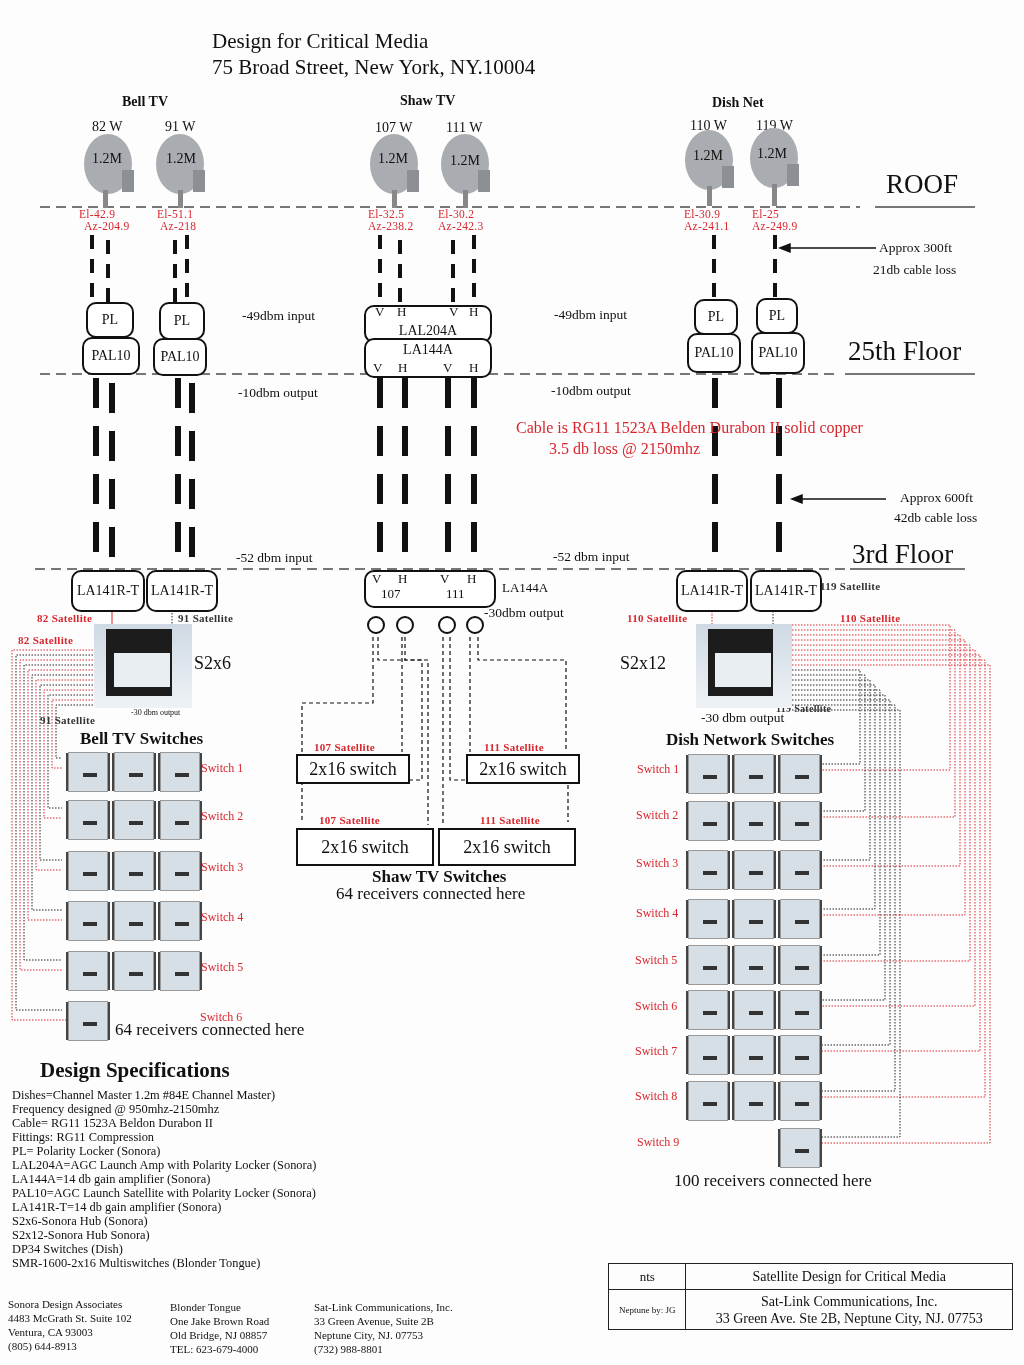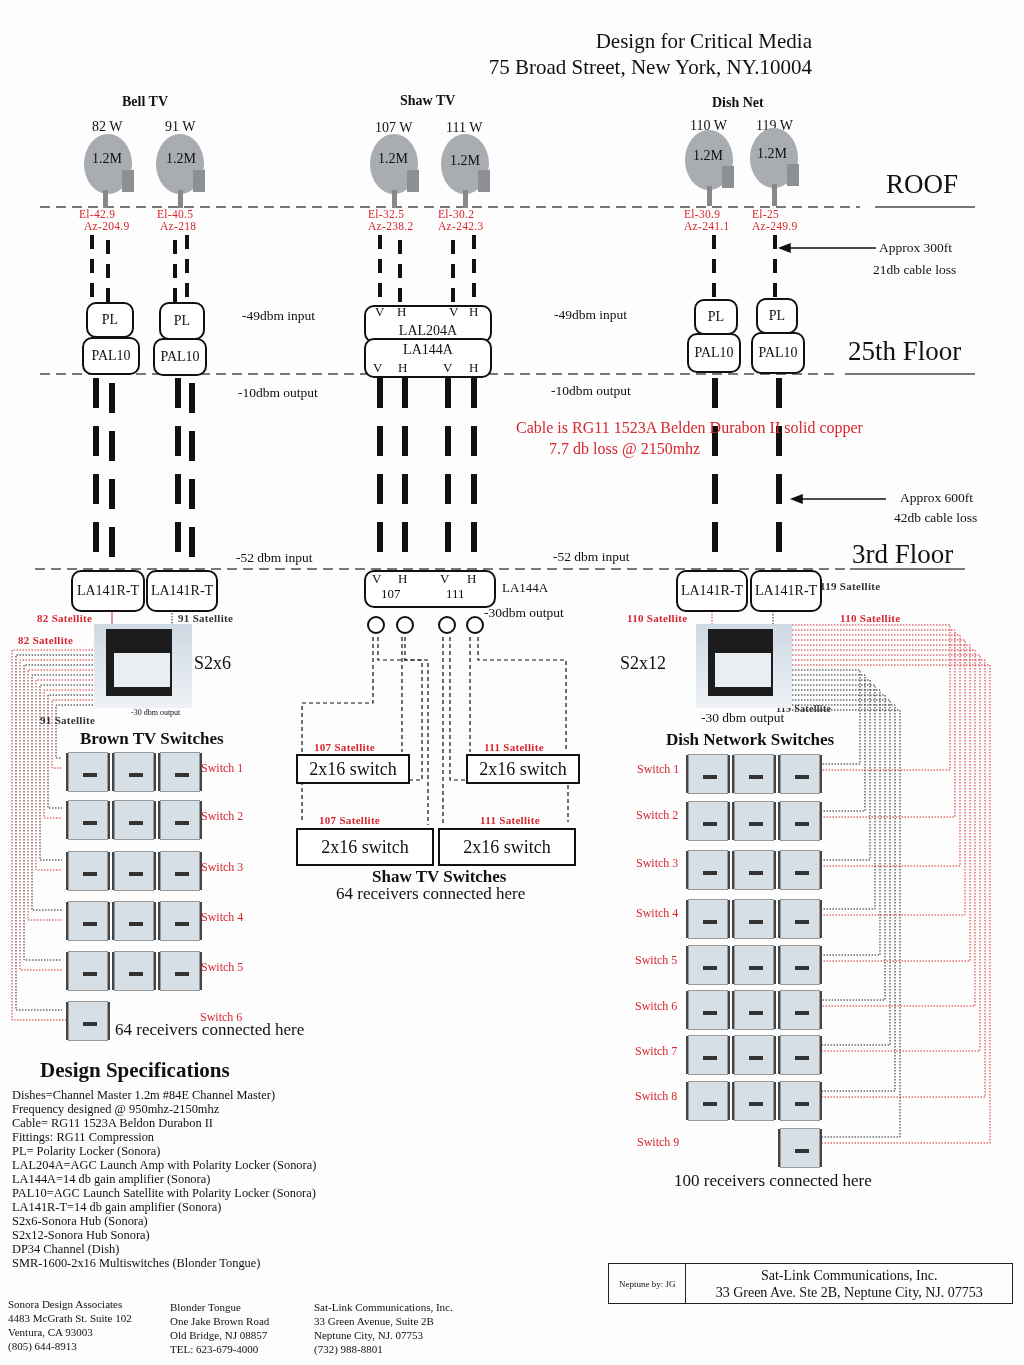--- a/index.html
+++ b/index.html
@@ -1,19 +1,19 @@
 <!DOCTYPE html>
 <html><head>
 <meta charset="utf-8">
 <style>
   html, body { margin:0; padding:0; background:#fdfdfd; }
   body { width:1024px; height:1365px; position:relative; overflow:hidden;
          font-family:"Liberation Serif", "DejaVu Serif", serif; color:#111; }
   .abs { position:absolute; white-space:nowrap; }
-  .title { font-size:21px; text-align:right; width:600px; left:212px; line-height:26px; }
+  .title { font-size:21px; text-align:left; width:600px; left:212px; line-height:26px; }
   .prov { font-size:14px; font-weight:bold; }
   .orb { font-size:14px; }
   .red { color:#d8262e;font-family:Liberation Serif, serif; }
   .elaz { font-size:11.5px; line-height:12px; letter-spacing:0.3px; }
   .floor { font-size:27px; }
   .note { font-size:13.5px; }
   .box { position:absolute; border:2px solid #111; border-radius:10px; background:#fff;
          font-size:14px; display:flex; align-items:center; justify-content:center; }
   .sat { font-size:11px; font-weight:bold; letter-spacing:0.3px; }
   .sw16 { position:absolute; border:2px solid #111; background:#fff; font-size:18px;
@@ -162,21 +162,21 @@
   <div class="abs elaz red" style="left:84px;top:220px;">Az-204.9</div>
 </div>
 <div>
   <div class="abs orb" style="left:165px;top:119px;">91 W</div>
   <svg width="1024" height="1365">
       <ellipse cx="180" cy="164" rx="24" ry="30" fill="#a9adb1"></ellipse>
       <rect x="193" y="170" width="12" height="22" fill="#8c9095"></rect>
       <rect x="178" y="190" width="5" height="18" fill="#888"></rect>
     </svg>
   <div class="abs orb" style="left:166px;top:151px;">1.2M</div>
-  <div class="abs elaz red" style="left:157px;top:208px;">El-40.5</div>
+  <div class="abs elaz red" style="left:157px;top:208px;">El-51.1</div>
   <div class="abs elaz red" style="left:160px;top:220px;">Az-218</div>
 </div>
 <div>
   <div class="abs orb" style="left:375px;top:120px;">107 W</div>
   <svg width="1024" height="1365">
       <ellipse cx="394" cy="164" rx="24" ry="30" fill="#a9adb1"></ellipse>
       <rect x="407" y="170" width="12" height="22" fill="#8c9095"></rect>
       <rect x="392" y="190" width="5" height="18" fill="#888"></rect>
     </svg>
   <div class="abs orb" style="left:378px;top:151px;">1.2M</div>
@@ -225,21 +225,21 @@
 <div class="abs note" style="left:873px;top:262px;">21db cable loss</div>
 <div class="abs note" style="left:900px;top:490px;">Approx 600ft</div>
 <div class="abs note" style="left:894px;top:510px;">42db cable loss</div>
 <div class="abs note" style="left:242px;top:308px;">-49dbm input</div>
 <div class="abs note" style="left:554px;top:307px;">-49dbm input</div>
 <div class="abs note" style="left:238px;top:385px;">-10dbm output</div>
 <div class="abs note" style="left:551px;top:383px;">-10dbm output</div>
 <div class="abs note" style="left:236px;top:550px;">-52 dbm input</div>
 <div class="abs note" style="left:553px;top:549px;">-52 dbm input</div>
 <div class="abs red" style="left:516px;top:419px;font-size:16px;">Cable is RG11 1523A  Belden Durabon II solid copper</div>
-<div class="abs red" style="left:549px;top:440px;font-size:16px;">7.7 db loss @ 2150mhz</div>
+<div class="abs red" style="left:549px;top:440px;font-size:16px;">3.5 db loss @ 2150mhz</div>
 
 <div class="box" style="left:86px;top:302px;width:44px;height:32px;">PL</div>
 <div class="box" style="left:82px;top:337px;width:54px;height:34px;">PAL10</div>
 <div class="box" style="left:159px;top:302px;width:42px;height:34px;">PL</div>
 <div class="box" style="left:153px;top:338px;width:50px;height:34px;">PAL10</div>
 
 <div class="box" style="left:364px;top:305px;width:124px;height:32px;align-items:flex-end;padding-bottom:2px;">
   <span>LAL204A</span>
 </div>
 <div class="abs" style="left:375px;top:304px;font-size:13px;">V</div>
@@ -288,21 +288,21 @@
   </div>
 <div class="abs" style="left:131px;top:708px;font-size:8px;">-30 dbm output</div>
 <div class="abs" style="left:194px;top:653px;font-size:18px;">S2x6</div>
 <div class="hub" style="left:696px;top:624px;width:96px;height:84px;">
     <div class="body"></div>
     <div class="panel"></div>
   </div>
 <div class="abs note" style="left:701px;top:710px;">-30 dbm output</div>
 <div class="abs" style="left:620px;top:653px;font-size:18px;">S2x12</div>
 
-<div class="abs heading" style="left:80px;top:729px;">Brown TV Switches</div>
+<div class="abs heading" style="left:80px;top:729px;">Bell TV Switches</div>
 <div id="bell-grid">
     <div class="dp" style="left: 68px; top: 752px;"></div>
     <div class="dp" style="left: 114px; top: 752px;"></div>
     <div class="dp" style="left: 160px; top: 752px;"></div>
     <div class="dp" style="left: 68px; top: 800px;"></div>
     <div class="dp" style="left: 114px; top: 800px;"></div>
     <div class="dp" style="left: 160px; top: 800px;"></div>
     <div class="dp" style="left: 68px; top: 851px;"></div>
     <div class="dp" style="left: 114px; top: 851px;"></div>
     <div class="dp" style="left: 160px; top: 851px;"></div>
@@ -378,21 +378,21 @@
   <div>Frequency designed @ 950mhz-2150mhz</div>
   <div>Cable= RG11 1523A Beldon Durabon II</div>
   <div>Fittings: RG11 Compression</div>
   <div>PL= Polarity Locker (Sonora)</div>
   <div>LAL204A=AGC Launch Amp with Polarity Locker (Sonora)</div>
   <div>LA144A=14 db gain amplifier (Sonora)</div>
   <div>PAL10=AGC Launch Satellite with Polarity Locker (Sonora)</div>
   <div>LA141R-T=14 db gain amplifier (Sonora)</div>
   <div>S2x6-Sonora Hub (Sonora)</div>
   <div>S2x12-Sonora Hub Sonora)</div>
-  <div>DP34 Channel (Dish)</div>
+  <div>DP34 Switches (Dish)</div>
   <div>SMR-1600-2x16 Multiswitches (Blonder Tongue)</div>
 </div>
 
 <div class="abs addr" style="left:8px;top:1297px;">
   <div>Sonora Design Associates</div>
   <div>4483 McGrath St. Suite 102</div>
   <div>Ventura, CA 93003</div>
   <div>(805) 644-8913</div>
 </div>
 <div class="abs addr" style="left:170px;top:1300px;">
@@ -403,20 +403,24 @@
 </div>
 <div class="abs addr" style="left:314px;top:1300px;">
   <div>Sat-Link Communications, Inc.</div>
   <div>33 Green Avenue, Suite 2B</div>
   <div>Neptune City, NJ. 07753</div>
   <div>(732) 988-8801</div>
 </div>
 
 <table class="tb">
   <tbody>
+  <tr style="height:26px;">
+    <td style="font-size:13px;">nts</td>
+    <td style="font-size:14px;">Satellite Design for Critical Media</td>
+  </tr>
   <tr style="height:40px;">
     <td style="font-size:9px;">Neptune by: JG</td>
     <td style="font-size:14px;line-height:17px;">
       <div>Sat-Link Communications, Inc.</div>
       <div>33 Green Ave. Ste 2B, Neptune City, NJ. 07753</div>
     </td>
   </tr>
 </tbody>
   </table>
 

